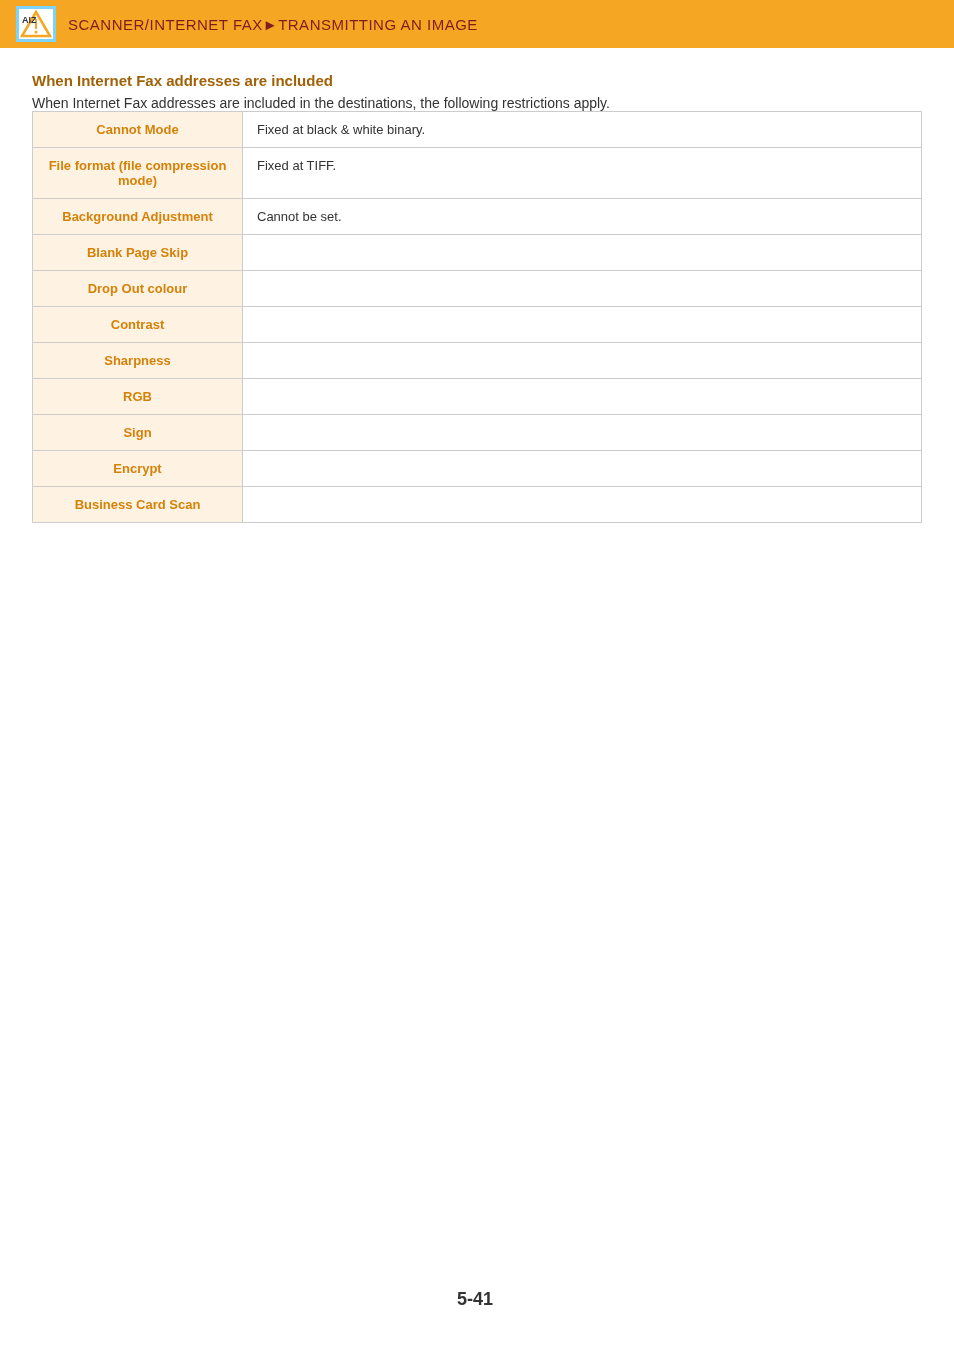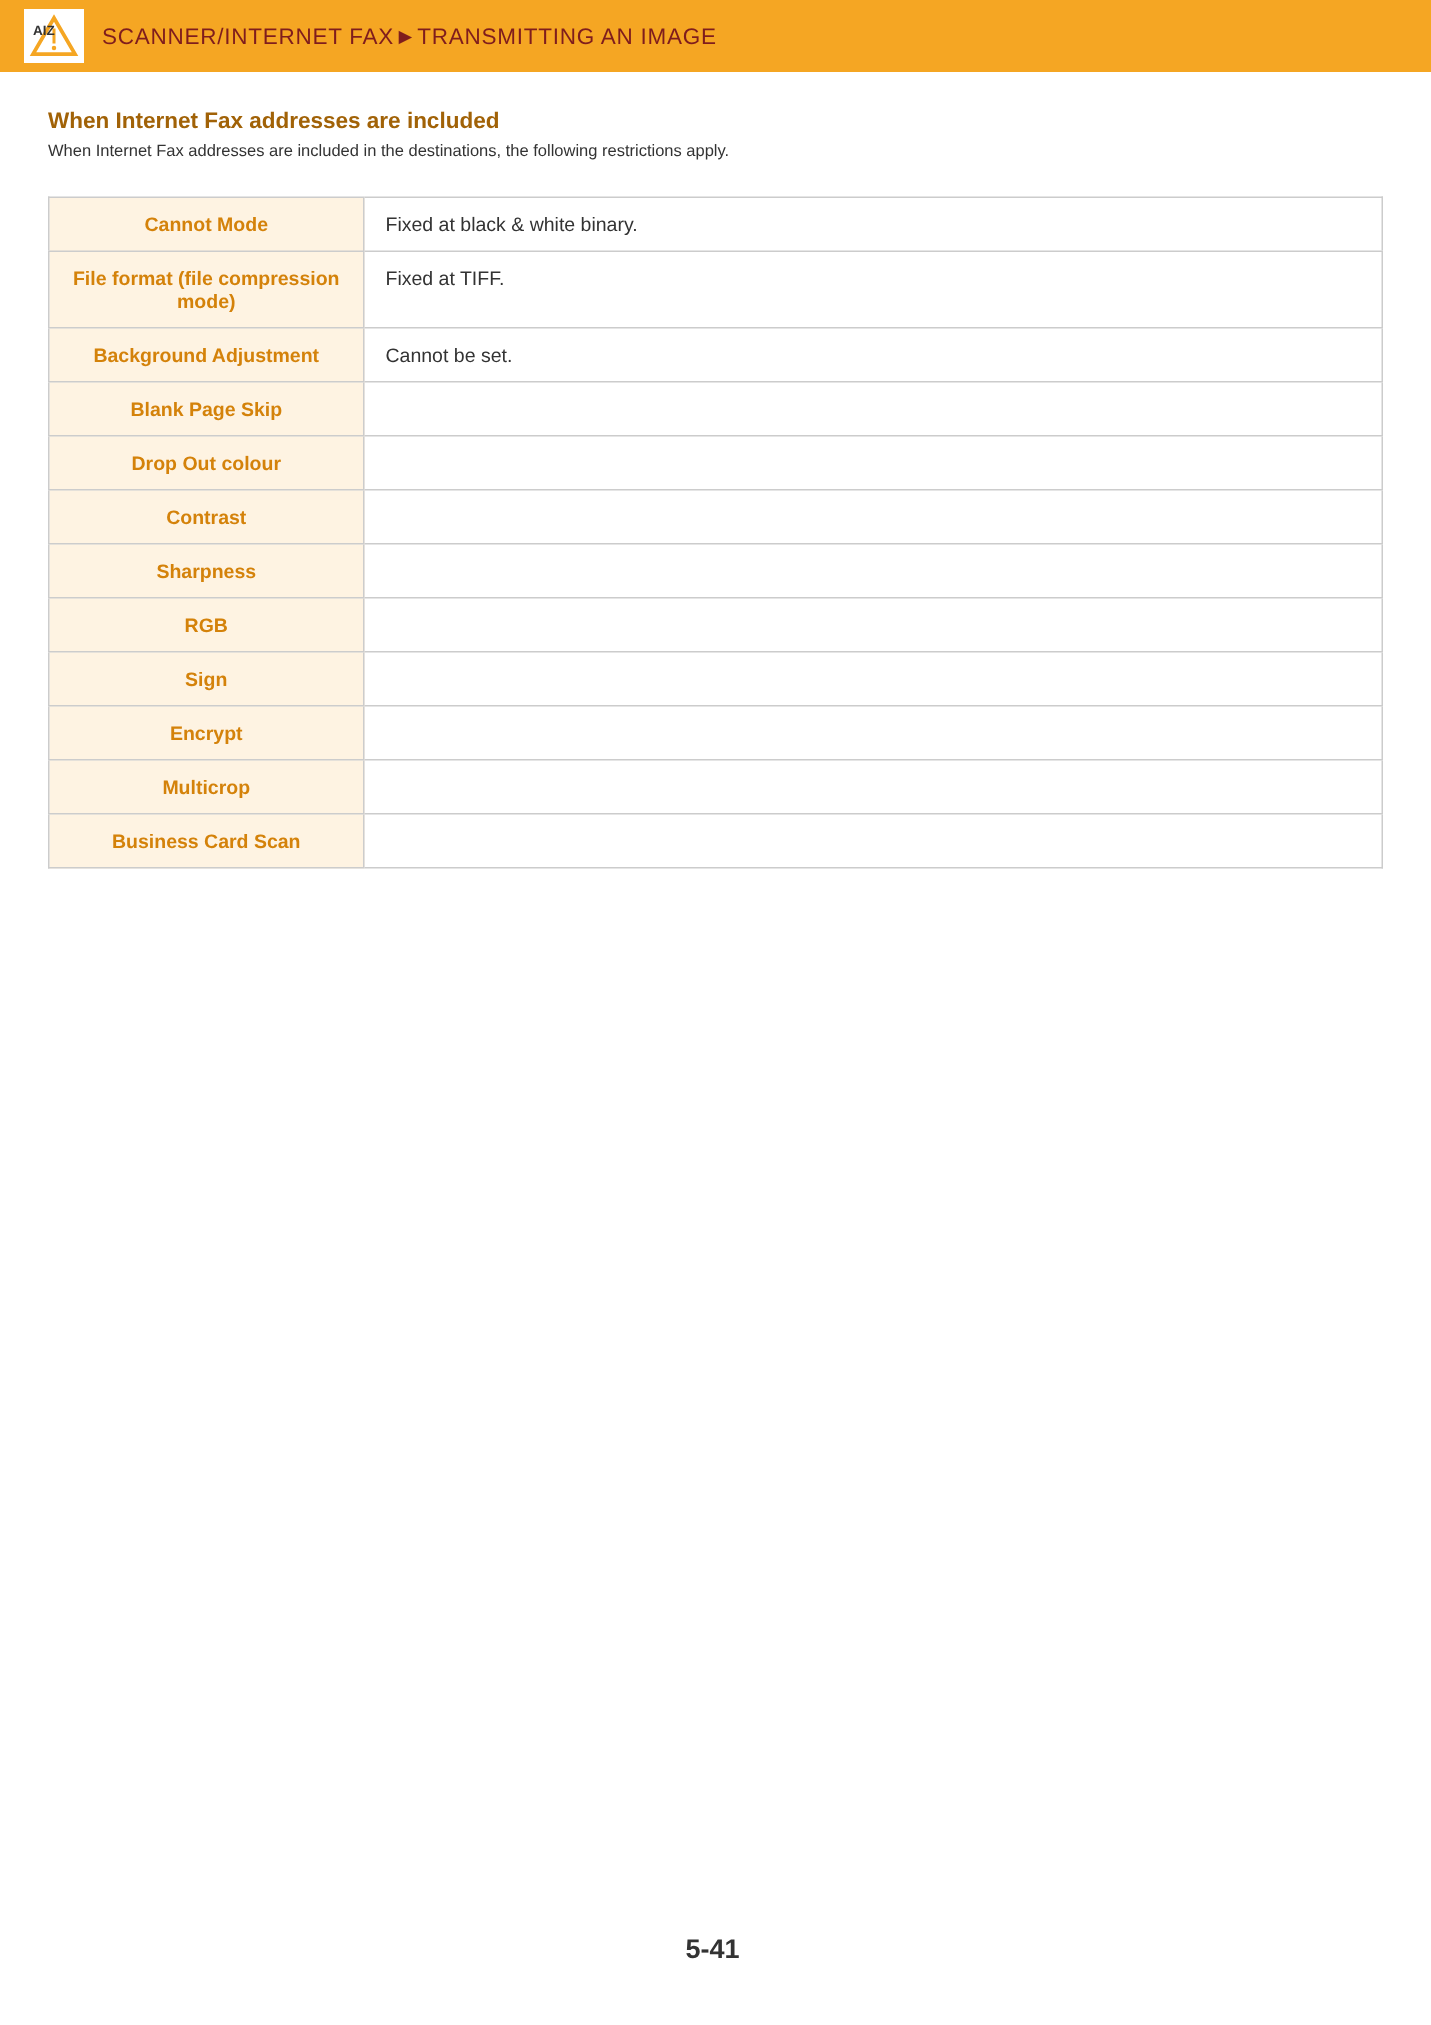--- a/index.html
+++ b/index.html
@@ -22,21 +22,21 @@
       background: #f5a623;
       display: flex;
       align-items: center;
       padding: 8px 16px;
       height: 48px;
     }
 
     .header-logo {
       width: 40px;
       height: 36px;
-      background: #ffffff;
+      background: #7dd3fc;
       display: flex;
       align-items: center;
       justify-content: center;
       margin-right: 12px;
       flex-shrink: 0;
     }
 
     .header-logo svg {
       width: 34px;
       height: 30px;
@@ -55,23 +55,23 @@
     }
 
     .section-title {
       font-size: 15px;
       font-weight: bold;
       color: #a16207;
       margin-bottom: 6px;
     }
 
     .section-desc {
-      font-size: 11px;
+      font-size: 14px;
       color: #333;
-      margin-bottom: 24px;
+      margin-bottom: 0;
     }
 
     
     .info-table {
       width: 100%;
       border-collapse: collapse;
       border: 1px solid #ccc;
     }
 
     .info-table tr {
@@ -174,24 +174,20 @@
         </tr>
         <tr>
           <td class="label-cell">Sign</td>
           <td class="value-cell"></td>
         </tr>
         <tr>
           <td class="label-cell">Encrypt</td>
           <td class="value-cell"></td>
         </tr>
         <tr>
-          <td class="label-cell">Multicrop</td>
-          <td class="value-cell"></td>
-        </tr>
-        <tr>
           <td class="label-cell">Business Card Scan</td>
           <td class="value-cell"></td>
         </tr>
       </tbody>
   </table>
 </div>
 
 <div class="page-footer">
   <span>5-41</span>
 </div>

